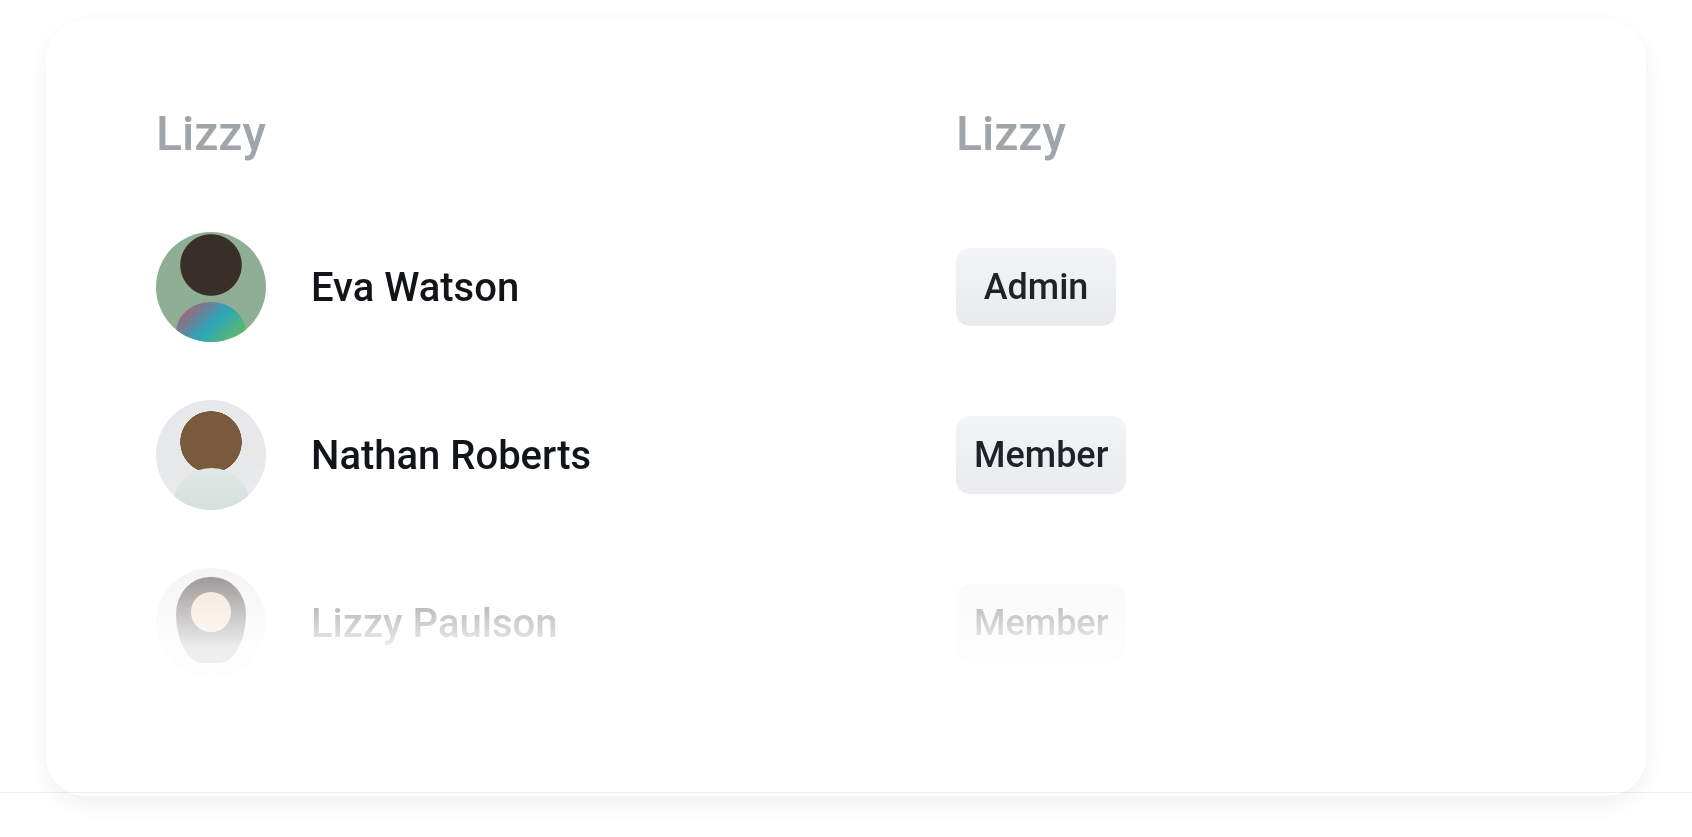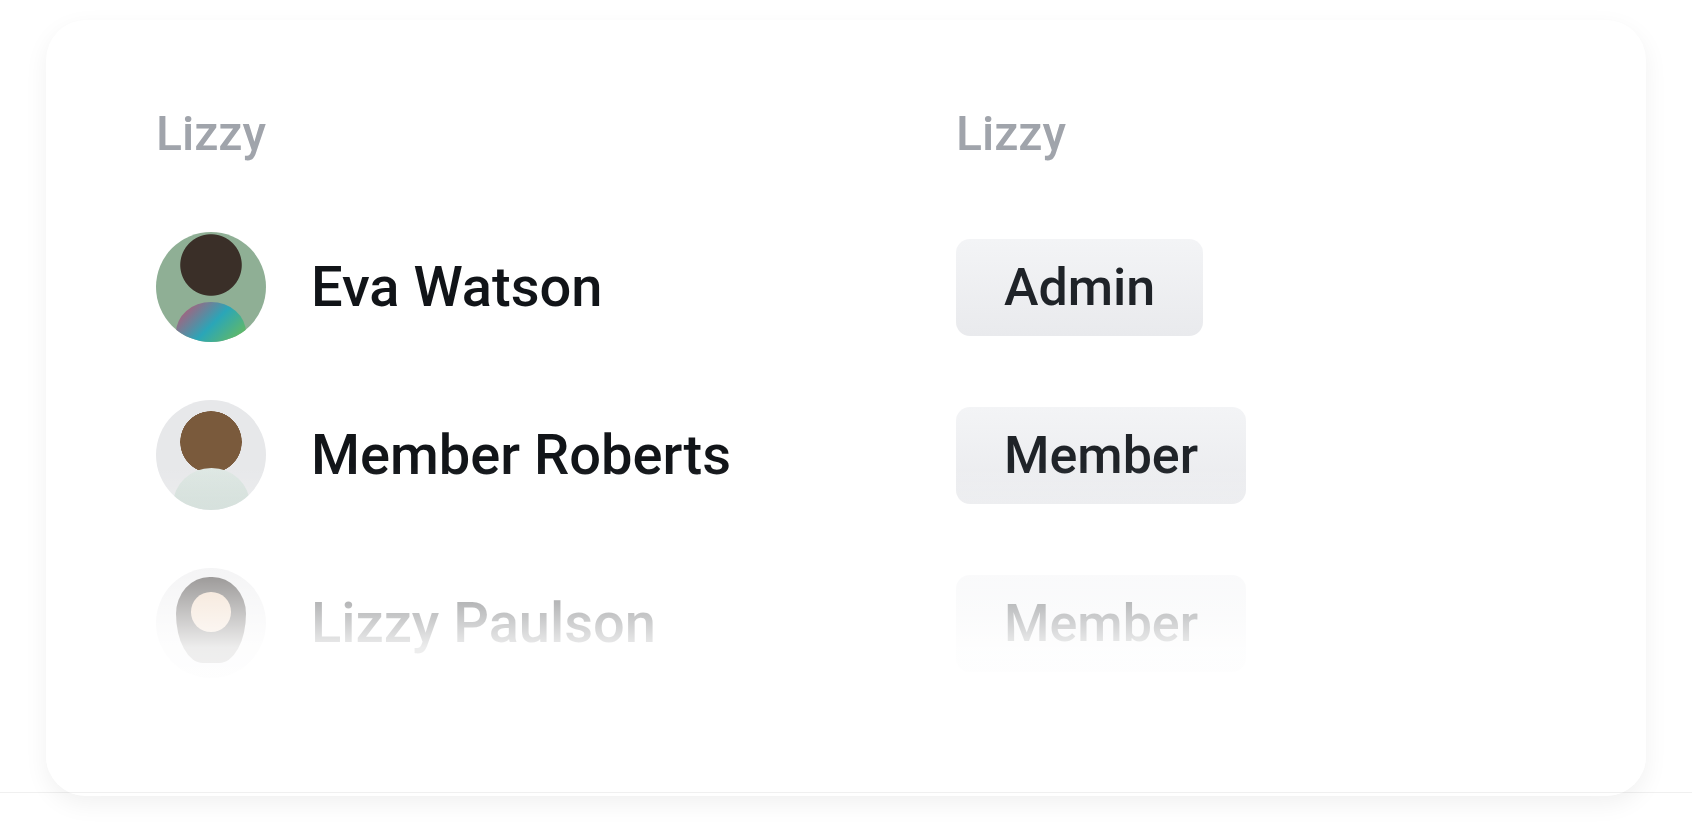--- a/index.html
+++ b/index.html
@@ -113,36 +113,36 @@
       content: "";
       position: absolute;
       left: 32%;
       top: 22%;
       width: 36%;
       height: 36%;
       background: #e8c6a8;
       border-radius: 50%;
     }
     .user-name {
-      font-size: 56px;
+      font-size: 40px;
       font-weight: 500;
       color: #111418;
     }
     .role-cell {
       display: flex;
       align-items: center;
     }
     .role-badge {
       display: inline-flex;
       align-items: center;
       justify-content: center;
       background: linear-gradient(180deg, #f3f4f6 0%, #e9eaed 100%);
       border-radius: 14px;
-      padding: 18px 48px;
-      font-size: 52px;
+      padding: 18px 18px;
+      font-size: 36px;
       font-weight: 500;
       color: #1f2328;
       min-width: 160px;
     }
     .fade-overlay {
       position: absolute;
       left: 0;
       right: 0;
       bottom: 0;
       height: 330px;
@@ -176,21 +176,21 @@
       <div class="user-name">Eva Watson</div>
     </div>
     <div class="role-cell">
       <span class="role-badge">Admin</span>
     </div>
   </div>
 
   <div class="table-row">
     <div class="user-cell">
       <div class="avatar avatar-1"></div>
-      <div class="user-name">Member Roberts</div>
+      <div class="user-name">Nathan Roberts</div>
     </div>
     <div class="role-cell">
       <span class="role-badge">Member</span>
     </div>
   </div>
 
   <div class="table-row">
     <div class="user-cell">
       <div class="avatar avatar-2"></div>
       <div class="user-name">Lizzy Paulson</div>

